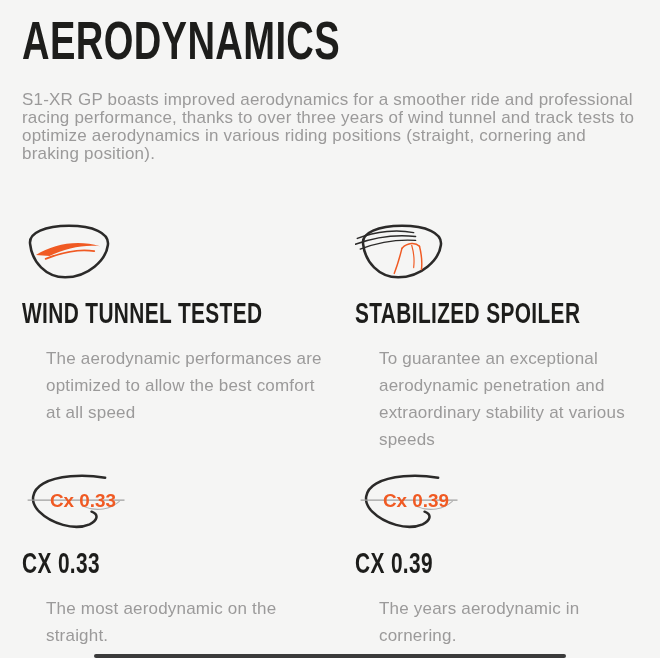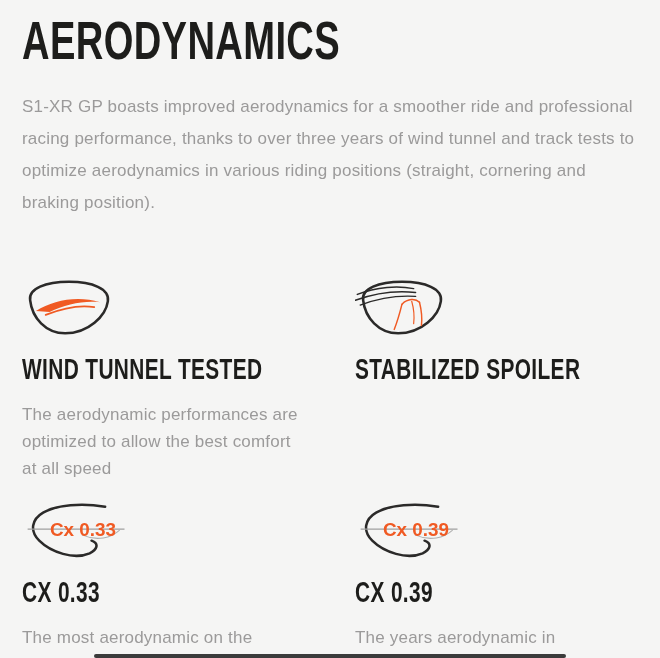--- a/index.html
+++ b/index.html
@@ -21,21 +21,21 @@
     white-space: nowrap;
     letter-spacing: 0.5px;
   }
   .page-title {
     font-size: 53px;
     line-height: 1.0;
     margin-bottom: 24px;
   }
   .intro {
     font-size: 17px;
-    line-height: 32px;
+    line-height: 18px;
     color: #9b9a9a;
     max-width: 618px;
     letter-spacing: 0.2px;
     margin-bottom: 56px;
   }
   .features {
     display: grid;
     grid-template-columns: 311px 282px;
     column-gap: 22px;
     row-gap: 16px;
@@ -45,20 +45,21 @@
   .feature-title {
     font-size: 29px;
     line-height: 1.0;
     margin-bottom: 17px;
   }
   .feature-desc {
     font-size: 17px;
     line-height: 27px;
     color: #9b9a9a;
     letter-spacing: 0.2px;
+    margin-left: 24px;
   }
   .desc-narrow-left  { max-width: 288px; }
   .desc-narrow-right { max-width: 270px; }
   .row2 .icon-wrap { margin-top: 2px; margin-bottom: 16px; }
 
   .bottom-indicator {
     position: absolute;
     left: 50%;
     bottom: 0;
     transform: translateX(-50%);
@@ -104,20 +105,21 @@
           <path d="M2,20 C22,12 44,11 60,14" stroke="#2b2a29" stroke-width="1.5" stroke-linecap="round"></path>
           <path d="M0,26 C22,18 44,16 62,18" stroke="#2b2a29" stroke-width="1.5" stroke-linecap="round"></path>
           <path d="M5,31 C26,23 46,21 62,22" stroke="#2b2a29" stroke-width="1.5" stroke-linecap="round"></path>
           <path d="M40,56 C44,46 46,38 48,30" stroke="#f05a23" stroke-width="1.5" stroke-linecap="round"></path>
           <path d="M48,30 C54,24 62,24 66,28" stroke="#f05a23" stroke-width="1.5" stroke-linecap="round"></path>
           <path d="M66,28 C68,36 69,44 68,52" stroke="#f05a23" stroke-width="1.5" stroke-linecap="round"></path>
           <path d="M58,27 C60,34 61,42 60,50" stroke="#f05a23" stroke-width="1.2" stroke-linecap="round"></path>
         </svg>
       </div>
       <h2 class="condensed feature-title">STABILIZED SPOILER</h2>
+      <p class="feature-desc desc-narrow-right">To guarantee an exceptional aerodynamic penetration and extraordinary stability at various speeds</p>
     </div>
 
     <div class="feature row2">
       <div class="icon-wrap">
         <svg width="112" height="62" viewBox="0 0 112 64" fill="none">
           <path d="M84,7 C60,3 34,5 20,13 C8,20 6,32 16,42 C28,54 52,62 68,55 C76,51 78,45 70,42" stroke="#2b2a29" stroke-width="2.6" stroke-linecap="round"></path>
           <path d="M4,30 L104,30" stroke="#9f9f9f" stroke-width="1.3"></path>
           <path d="M60,36 C76,43 90,39 99,31" stroke="#b0b0b0" stroke-width="1.1"></path>
           <text x="27" y="37" font-size="19.5" fill="#f05a23" letter-spacing="0">Cx 0.33</text>
         </svg>

